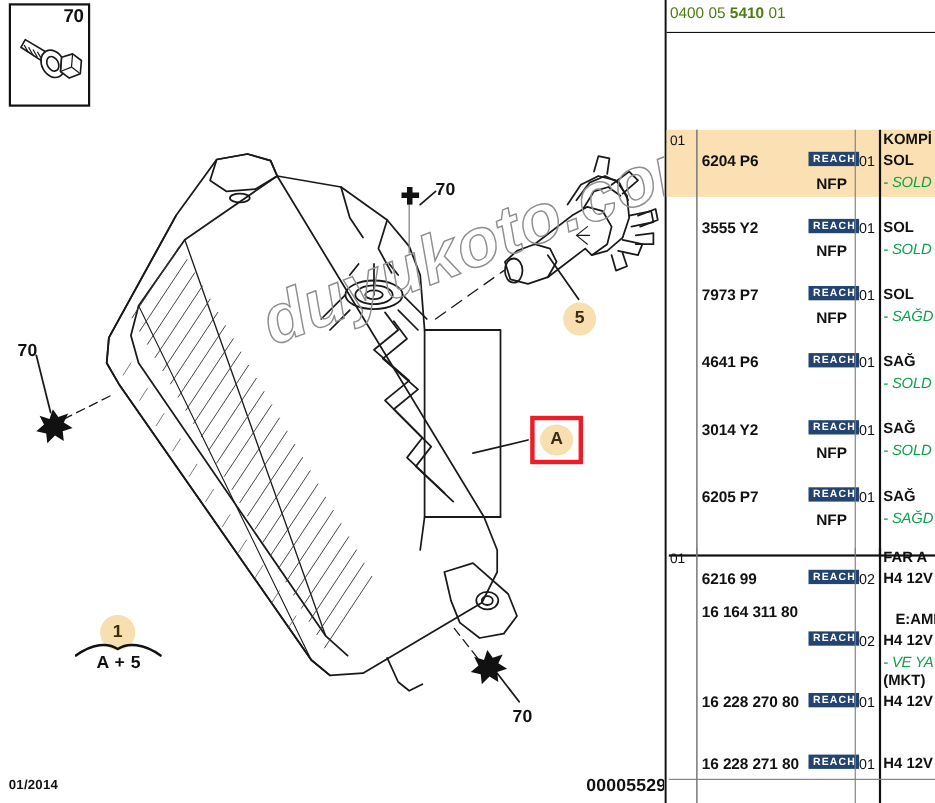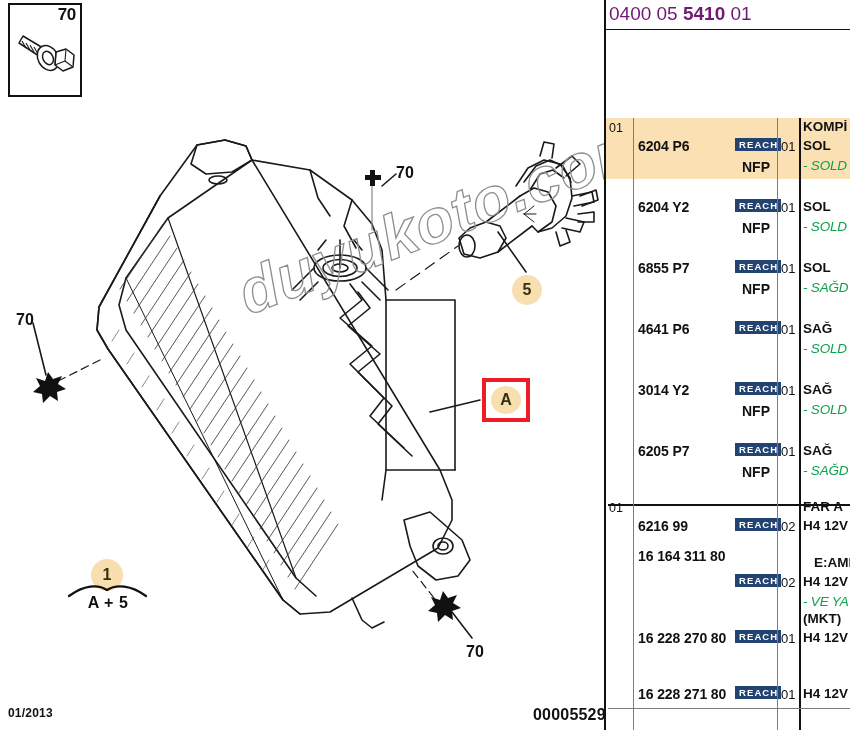--- a/index.html
+++ b/index.html
@@ -54,21 +54,21 @@
   }
 
   
   #footer-left{position:absolute;left:8px;top:706px;font-size:12px;font-weight:bold;color:#111;letter-spacing:.2px;}
   #footer-right{position:absolute;left:533px;top:706px;font-size:16px;font-weight:bold;color:#111;letter-spacing:.2px;}
 
   
   #table-panel{position:absolute;left:604px;top:0;width:246px;height:730px;background:#fff;overflow:hidden;}
   #panel-left-rule{position:absolute;left:0;top:0;width:2px;height:730px;background:#111;}
 
-  #ref-head{position:absolute;left:5px;top:3px;height:24px;font-size:19px;color:#701a75;white-space:nowrap;letter-spacing:0px;}
+  #ref-head{position:absolute;left:5px;top:3px;height:24px;font-size:14px;color:#4d7c0f;white-space:nowrap;letter-spacing:0px;}
   #ref-head b{font-weight:bold;}
   #ref-rule{position:absolute;left:2px;top:29px;width:244px;height:1px;background:#111;}
 
   #note-block{position:absolute;left:2px;top:29px;width:244px;height:99px;}
   #note-1{position:absolute;right:-2px;top:33px;font-size:13px;color:#111;white-space:nowrap;}
   #note-2{position:absolute;right:-3px;top:70px;font-size:13px;color:#111;white-space:nowrap;}
   #note-rule{position:absolute;left:2px;top:128px;width:244px;height:2px;background:#111;}
 
   
   .tbl{position:absolute;left:2px;width:244px;}
@@ -273,21 +273,21 @@
       <path d="M1 13 C16 2, 30 1, 39 7 C48 1, 63 2, 78 13" fill="none" stroke="#111" stroke-width="2.2" stroke-linecap="round"></path>
     </svg>
     <div id="grp-label">A + 5</div>
 
     <div class="lead-label" id="lbl-70-top">70</div>
     <div class="lead-label" id="lbl-70-left">70</div>
     <div class="lead-label" id="lbl-70-bottom">70</div>
 
     <div id="watermark">duyukoto.com</div>
 
-    <div id="footer-left">01/2013</div>
+    <div id="footer-left">01/2014</div>
     <div id="footer-right">00005529</div>
   </div>
 
   <div id="table-panel">
     <div id="panel-left-rule"></div>
 
     <div id="ref-head">
       <span>0400 05</span>
       <b>5410</b>
       <span>01</span>
@@ -299,27 +299,27 @@
     <div class="tbl" id="tbl-body" style="top: 0px; height: 730px;">
         <div class="grp-band hi" style="left: 0px; top: 118px; height: 61px; width: 244px;"></div>
         <div class="cell c-grp" style="left: 3px; top: 121px;">01</div>
         <div class="cell c-desc" style="left: 197px; top: 119px;">KOMPİ</div>
         <div class="cell c-ref" style="left: 32px; top: 138px;">6204 P6</div>
         <div class="reach" style="left: 129px; top: 138px;">REACH</div>
         <div class="cell c-nfp" style="left: 136px; top: 159px;">NFP</div>
         <div class="cell c-qty" style="left: 175px; top: 139px;">01</div>
         <div class="cell c-desc" style="left: 197px; top: 138px;">SOL</div>
         <div class="cell c-sub" style="left: 197px; top: 158px;">- SOLD</div>
-        <div class="cell c-ref" style="left: 32px; top: 199px;">6204 Y2</div>
+        <div class="cell c-ref" style="left: 32px; top: 199px;">3555 Y2</div>
         <div class="reach" style="left: 129px; top: 199px;">REACH</div>
         <div class="cell c-nfp" style="left: 136px; top: 220px;">NFP</div>
         <div class="cell c-qty" style="left: 175px; top: 200px;">01</div>
         <div class="cell c-desc" style="left: 197px; top: 199px;">SOL</div>
         <div class="cell c-sub" style="left: 197px; top: 219px;">- SOLD</div>
-        <div class="cell c-ref" style="left: 32px; top: 260px;">6855 P7</div>
+        <div class="cell c-ref" style="left: 32px; top: 260px;">7973 P7</div>
         <div class="reach" style="left: 129px; top: 260px;">REACH</div>
         <div class="cell c-nfp" style="left: 136px; top: 281px;">NFP</div>
         <div class="cell c-qty" style="left: 175px; top: 261px;">01</div>
         <div class="cell c-desc" style="left: 197px; top: 260px;">SOL</div>
         <div class="cell c-sub" style="left: 197px; top: 280px;">- SAĞD</div>
         <div class="cell c-ref" style="left: 32px; top: 321px;">4641 P6</div>
         <div class="reach" style="left: 129px; top: 321px;">REACH</div>
         <div class="cell c-qty" style="left: 175px; top: 322px;">01</div>
         <div class="cell c-desc" style="left: 197px; top: 321px;">SAĞ</div>
         <div class="cell c-sub" style="left: 197px; top: 341px;">- SOLD</div>

